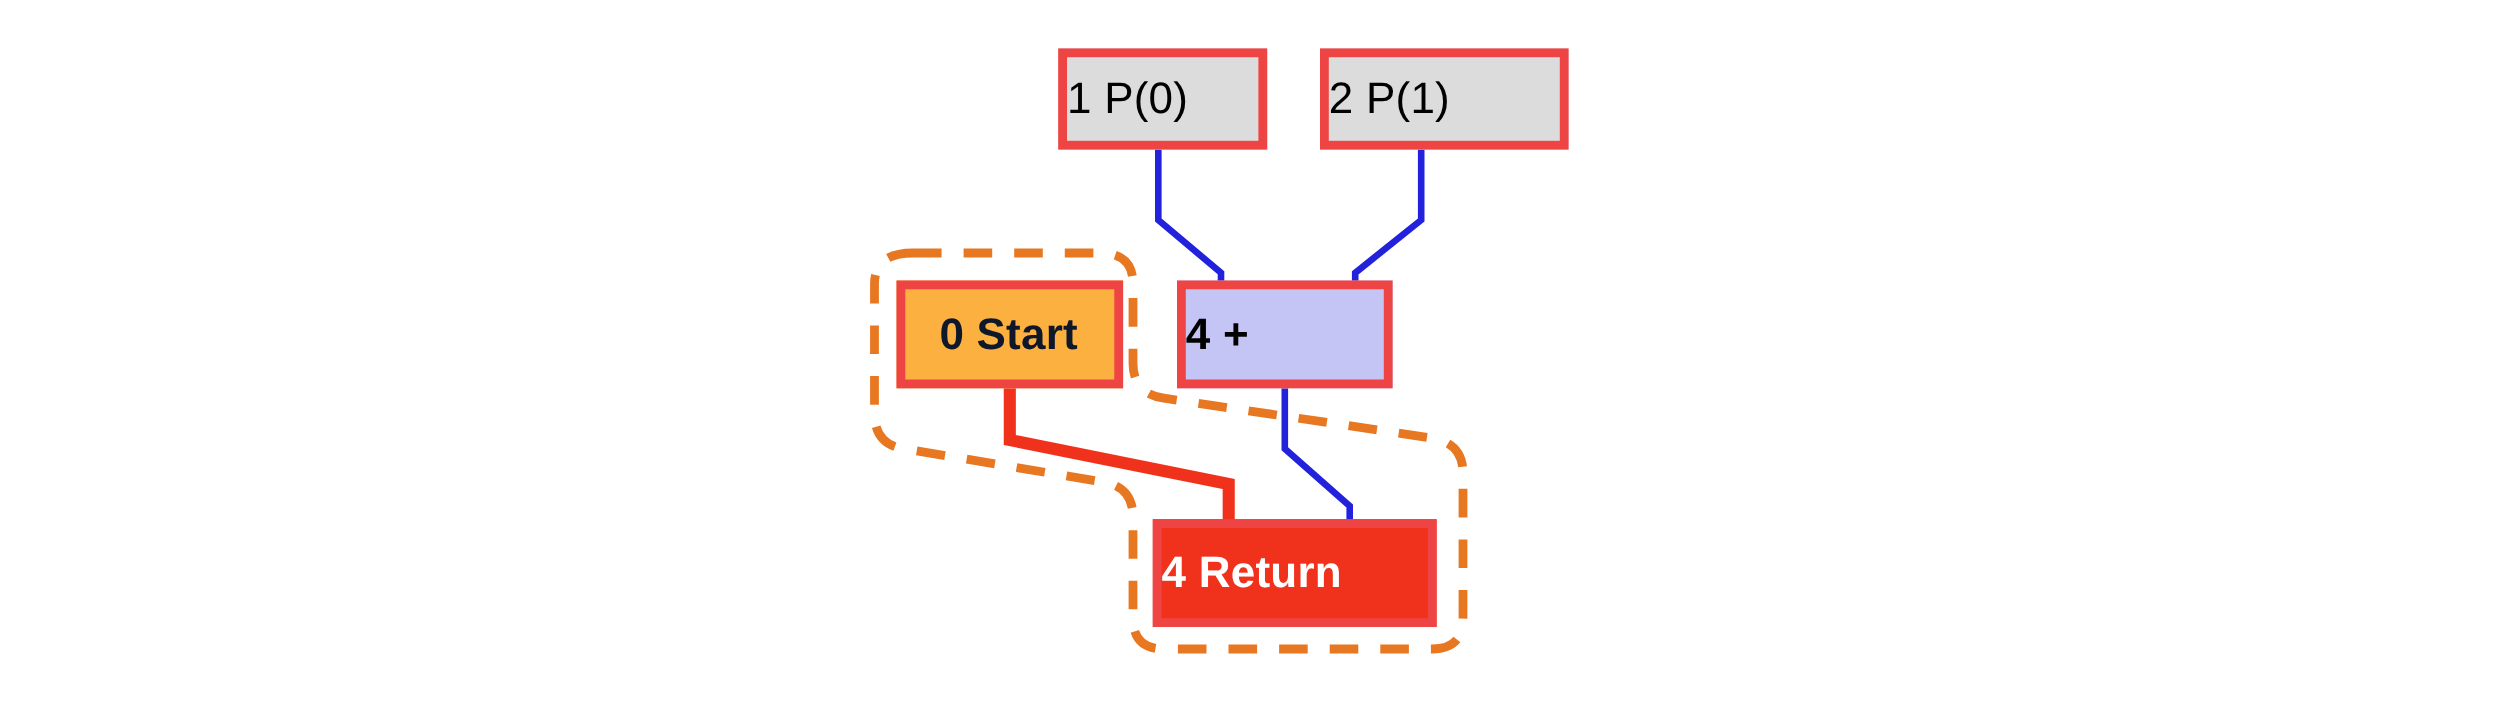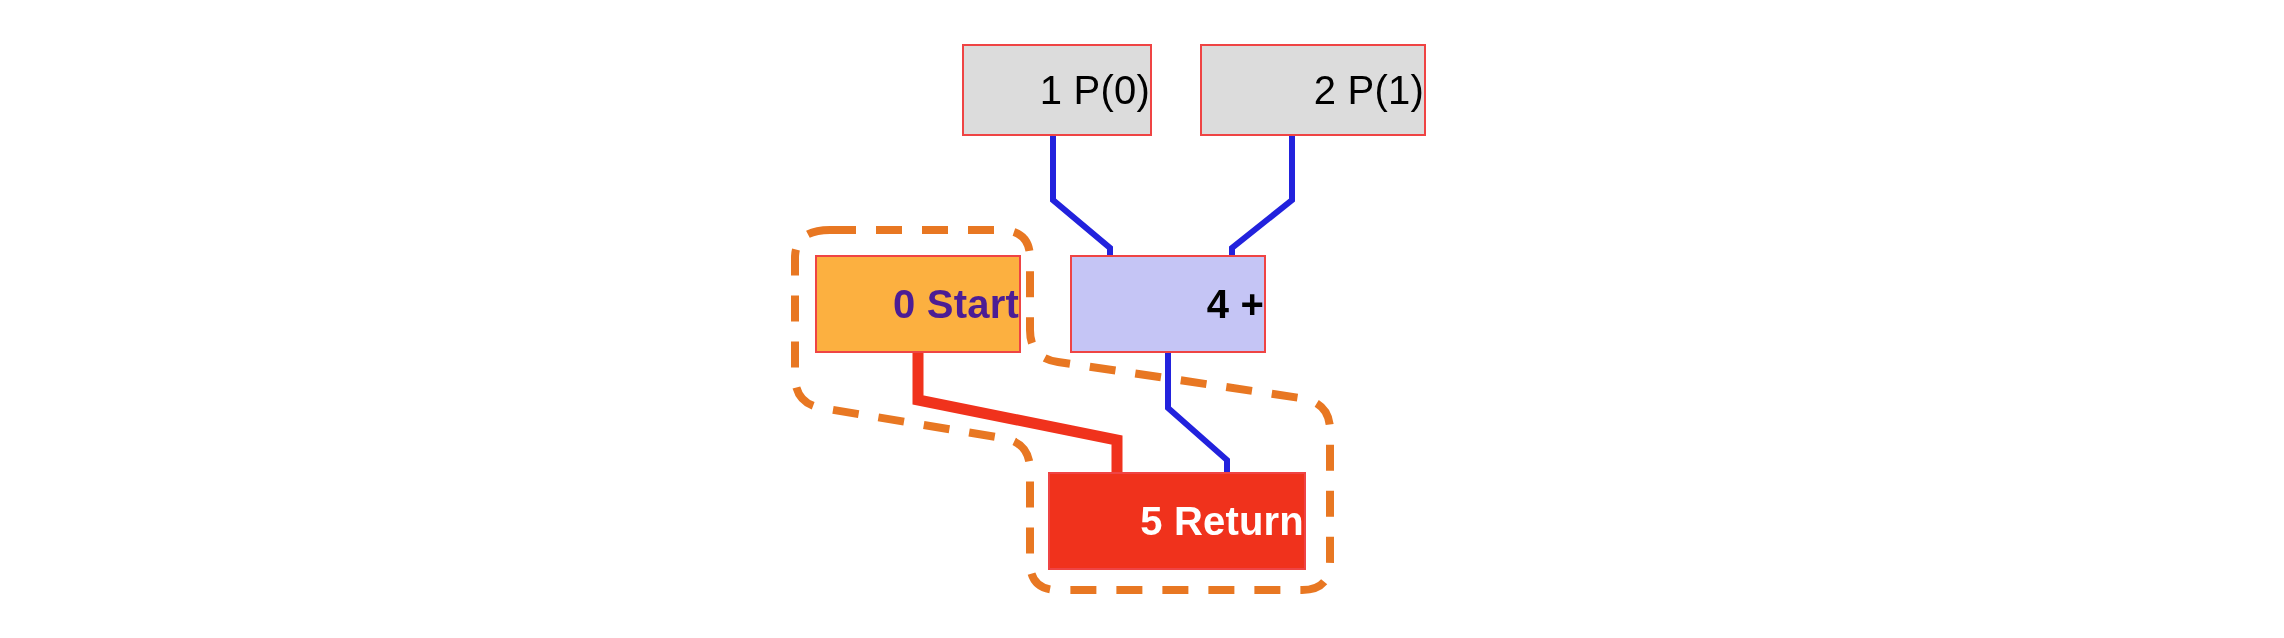--- a/index.html
+++ b/index.html
@@ -21,42 +21,43 @@
   #edge-layer {
     position: absolute;
     left: 0;
     top: 0;
     width: 2284px;
     height: 638px;
   }
   .node {
     position: absolute;
     box-sizing: border-box;
-    border: 2px solid #ef4444;
+    border: 8px solid #ef4444;
     display: flex;
     align-items: center;
-    justify-content: flex-end;
+    justify-content: flex-start;
     white-space: nowrap;
     letter-spacing: 0.2px;
   }
   .node-label {
     display: block;
     line-height: 1;
   }
   .node-plain {
     background: #DCDCDC;
     color: #000000;
     font-size: 40px;
     font-weight: 400;
   }
   .node-start {
     background: #FCB040;
-    color: #4c1d95;
+    color: #0f172a;
     font-size: 40px;
     font-weight: bold;
+    padding-left: 31px;
   }
   .node-op {
     background: #C5C5F5;
     color: #000000;
     font-size: 40px;
     font-weight: bold;
   }
   .node-return {
     background: #F0321C;
     color: #FFFFFF;
@@ -114,16 +115,16 @@
 
   <div class="node node-start" id="node-start">
     <span class="node-label">0 Start</span>
   </div>
 
   <div class="node node-op" id="node-op">
     <span class="node-label">4 +</span>
   </div>
 
   <div class="node node-return" id="node-return">
-    <span class="node-label">5 Return</span>
+    <span class="node-label">4 Return</span>
   </div>
 
 </div>
 
 </body></html>

